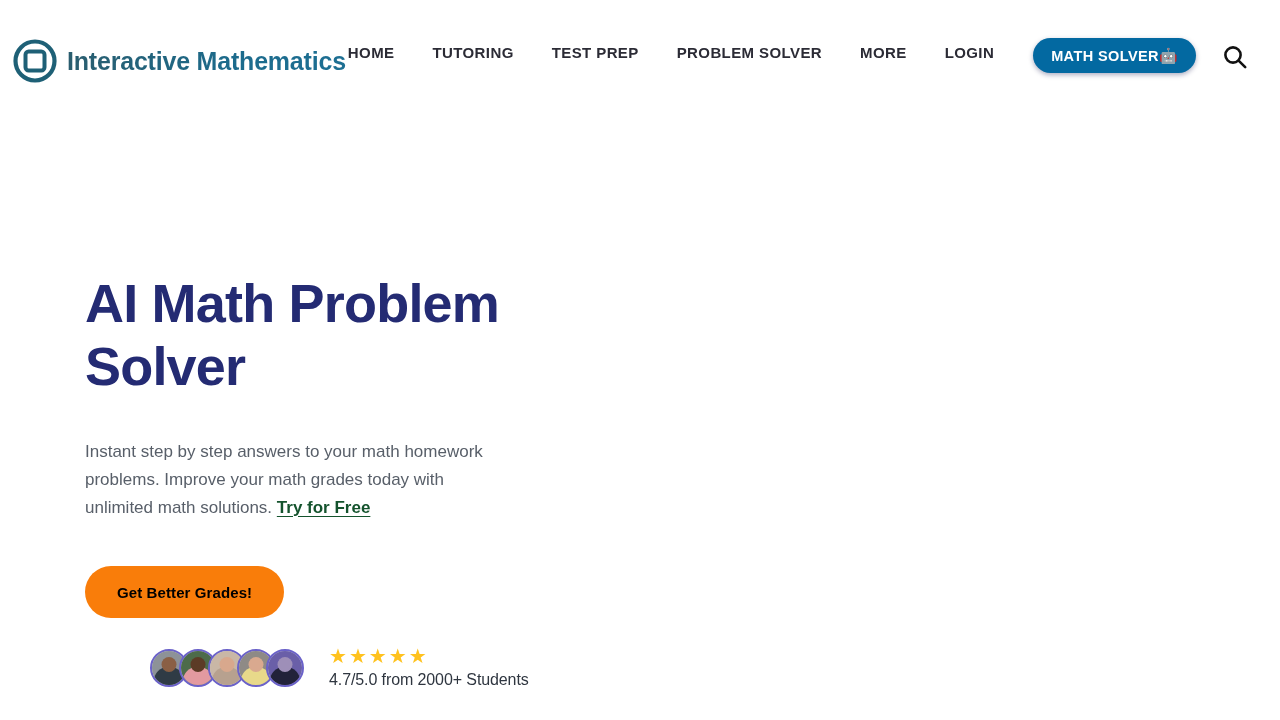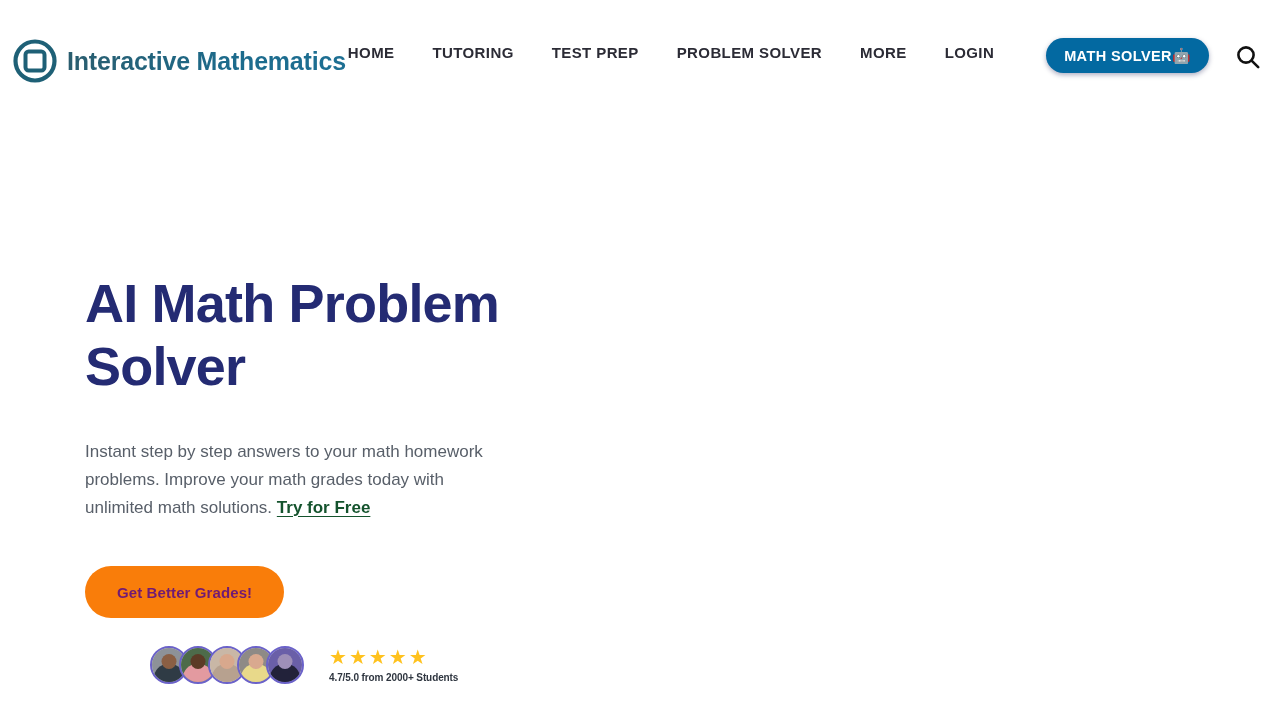--- a/index.html
+++ b/index.html
@@ -68,21 +68,21 @@
     font-weight: 700;
     letter-spacing: 0.4px;
     color: #2b2b35;
     text-transform: uppercase;
     white-space: nowrap;
     text-decoration: none;
     padding: 0 0;
     margin-right: 38px;
     cursor: pointer;
   }
-  .nav-item:last-of-type { margin-right: 13px; }
+  .nav-item:last-of-type { margin-right: 0; }
 
   .cta-nav {
     margin-top: 38px;
     margin-left: 39px;
     flex: 0 0 auto;
   }
 
   .math-solver-btn {
     display: inline-flex;
     align-items: center;
@@ -153,21 +153,21 @@
   }
 
   .hero-cta {
     display: inline-flex;
     align-items: center;
     justify-content: center;
     margin-top: 44px;
     height: 52px;
     padding: 3px 32px;
     background: #f97d0a;
-    color: #701a75;
+    color: #000000;
     border: none;
     border-radius: 26px;
     font-family: "Liberation Sans", sans-serif;
     font-size: 15px;
     font-weight: bold;
     letter-spacing: 0.1px;
     cursor: pointer;
     white-space: nowrap;
   }
 
@@ -217,22 +217,22 @@
   .stars {
     font-size: 20px;
     letter-spacing: 2px;
     color: #ffc21e;
     line-height: 20px;
     display: block;
   }
 
   .rating-text {
     margin-top: 5px;
-    font-size: 10px;
-    font-weight: bold;
+    font-size: 16px;
+    font-weight: normal;
     color: #2f3640;
     letter-spacing: -0.1px;
     white-space: nowrap;
   }
 </style>
 </head>
 <body>
 
 <div class="header">
 

